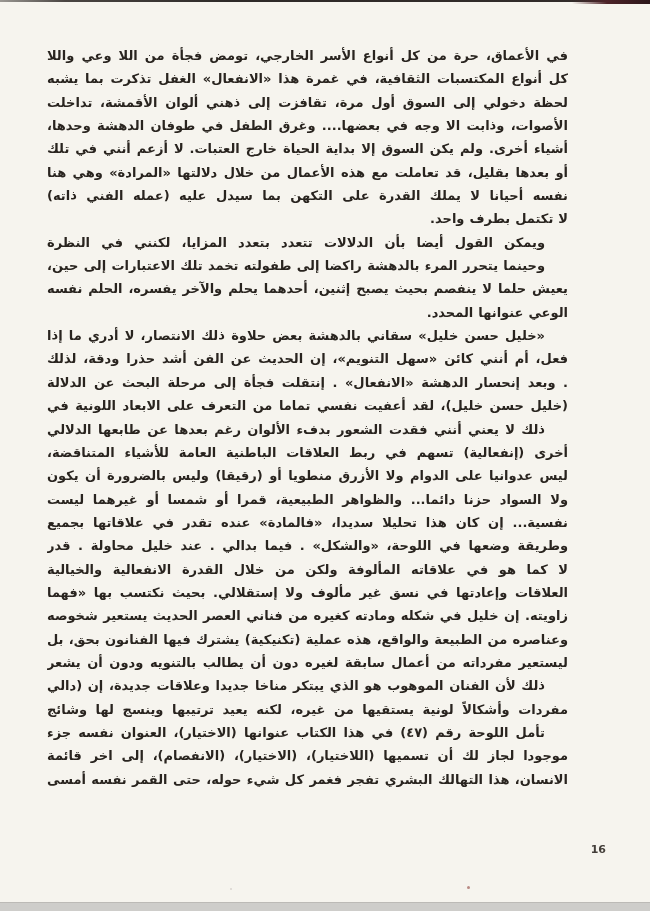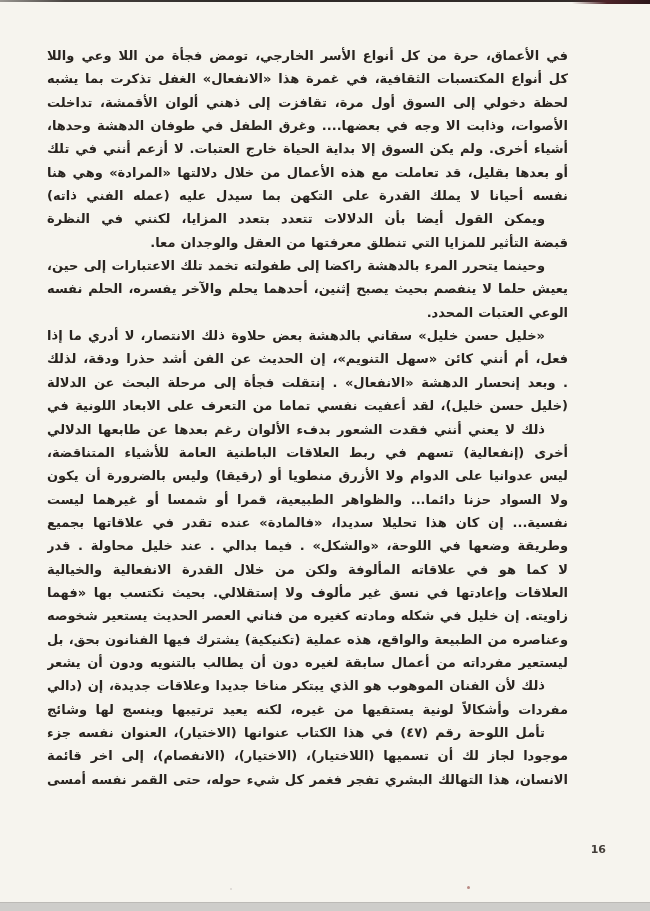--- a/index.html
+++ b/index.html
@@ -54,25 +54,25 @@
 <div class="scan-edge-top-right"></div>
 
 <div class="page-text">
     <div class="line">في الأعماق، حرة من كل أنواع الأسر الخارجي، تومض فجأة من اللا وعي واللا معرفة، مبرأة من</div>
     <div class="line">كل أنواع المكتسبات الثقافية، في غمرة هذا «الانفعال» الغفل تذكرت بما يشبه وميض البرق الخاطف،</div>
     <div class="line">لحظة دخولي إلى السوق أول مرة، تقافزت إلى ذهني ألوان الأقمشة، تداخلت الرؤى واختلطت</div>
     <div class="line">الأصوات، وذابت الا وجه في بعضها.... وغرق الطفل في طوفان الدهشة وحدها، دون تدخل من</div>
     <div class="line">أشياء أخرى. ولم يكن السوق إلا بداية الحياة خارج العتبات. لا أزعم أنني في تلك (الاستجابة المبرأة)</div>
     <div class="line">أو بعدها بقليل، قد تعاملت مع هذه الأعمال من خلال دلالتها «المرادة» وهي هنا «جدلية» فالفنان</div>
     <div class="line">نفسه أحيانا لا يملك القدرة على التكهن بما سيدل عليه (عمله الفني ذاته) فالمزايا الابداعية لكل عمل</div>
+    <div class="line end">لا تكتمل بطرف واحد.</div>
     <div class="line indent">ويمكن القول أيضا بأن الدلالات تتعدد بتعدد المزايا، لكنني في النظرة «الأولى» كنت متحررا من</div>
-    <div class="line end">قبضة التأثير للمزايا التي تنطلق معرفتها من العقل والوجدان معا.</div>
     <div class="line indent">وحينما يتحرر المرء بالدهشة راكضا إلى طفولته تخمد تلك الاعتبارات إلى حين، إن المرء حينما</div>
     <div class="line">يعيش حلما لا ينفصم بحيث يصبح إثنين، أحدهما يحلم والآخر يفسره، الحلم نفسه إنتصار على</div>
-    <div class="line end">الوعي العتبات المحدد.</div>
+    <div class="line end">الوعي عنوانها المحدد.</div>
     <div class="line indent">«خليل حسن خليل» سقاني بالدهشة بعض حلاوة ذلك الانتصار، لا أدري ما إذا كان هو الذي</div>
     <div class="line">فعل، أم أنني كائن «سهل التنويم»، إن الحديث عن الفن أشد حذرا ودقة، لذلك يلزمني الاعتراف بأنني</div>
     <div class="line">. وبعد إنحسار الدهشة «الانفعال» . إنتقلت فجأة إلى مرحلة البحث عن الدلالة والمعنى في أعمال</div>
     <div class="line end">(خليل حسن خليل)، لقد أعفيت نفسي تماما من التعرف على الابعاد اللونية في أعماله.</div>
     <div class="line indent">ذلك لا يعني أنني فقدت الشعور بدفء الألوان رغم بعدها عن طابعها الدلالي وإكتسابها دلالات</div>
     <div class="line">أخرى (إنفعالية) تسهم في ربط العلاقات الباطنية العامة للأشياء المتناقضة، فاللون الأحمر . عنده .</div>
     <div class="line">ليس عدوانيا على الدوام ولا الأزرق منطويا أو (رقيقا) وليس بالضرورة أن يكون الأفق ناصعا أو قاتما</div>
     <div class="line">ولا السواد حزنا دائما... والظواهر الطبيعية، قمرا أو شمسا أو غيرهما ليست نمطية، بل هي</div>
     <div class="line">نفسية... إن كان هذا تحليلا سديدا، «فالمادة» عنده تقدر في علاقاتها بجميع العناصر الأخرى</div>
     <div class="line">وطريقة وضعها في اللوحة، «والشكل» . فيما بدالي . عند خليل محاولة . قدر الامكان . لتجسيد «الواقع»</div>

